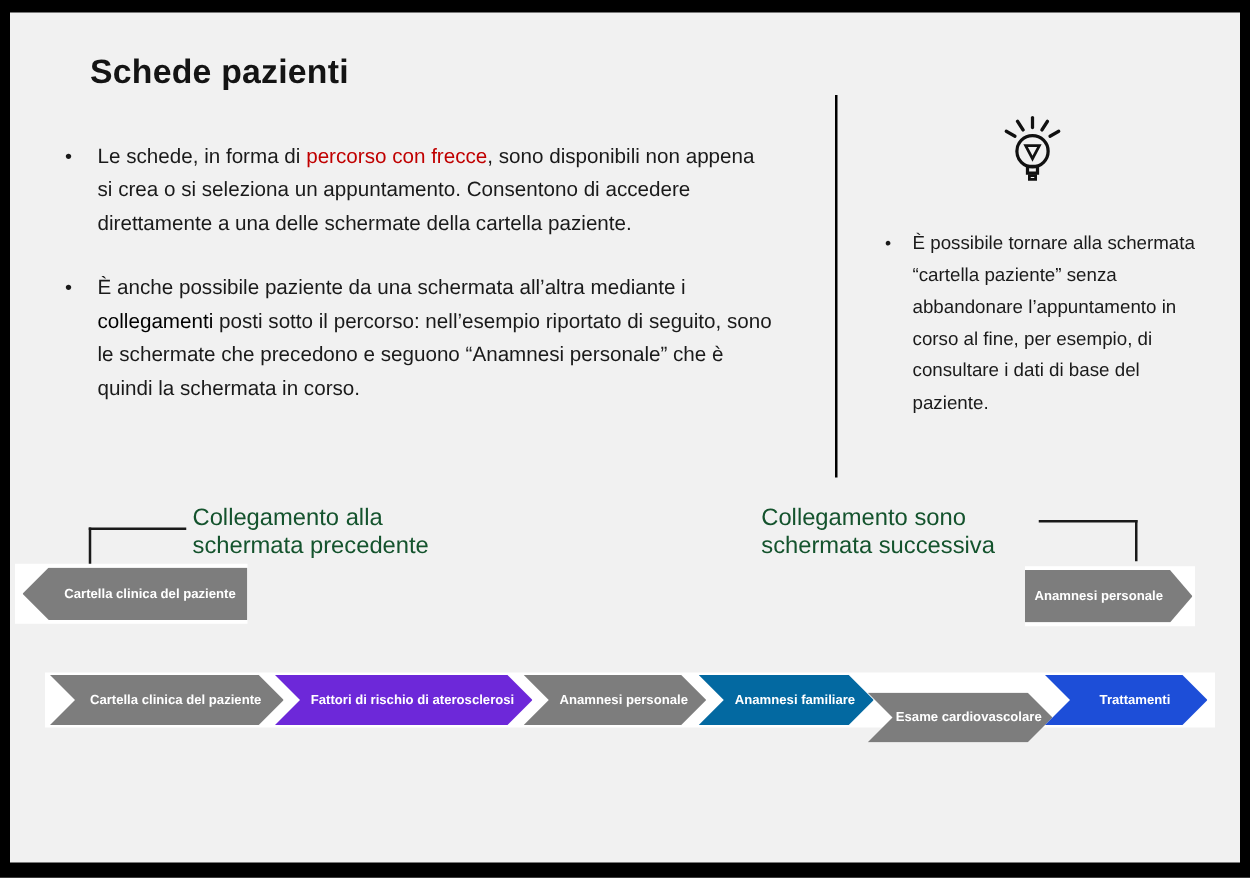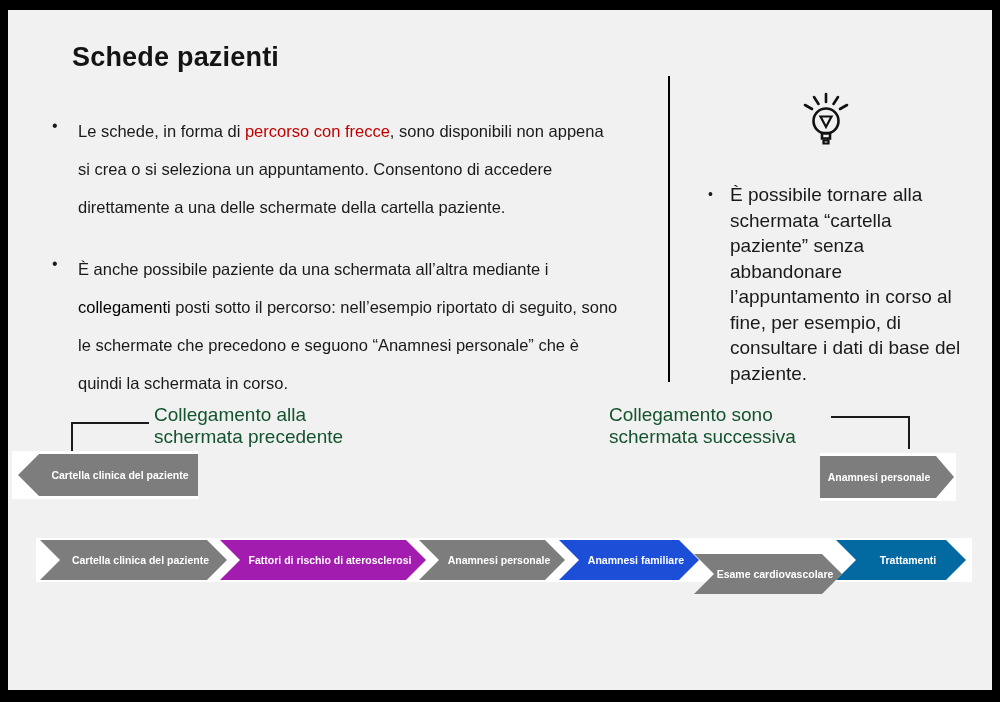--- a/index.html
+++ b/index.html
@@ -8,30 +8,30 @@
   .slide { position:absolute; left:8px; top:10px; width:984px; height:680px;
            background:#f1f1f1; color:#1a1a1a;text-decoration:underline; }
 
   .title { position:absolute; left:64px; top:32px; font-size:27px; font-weight:600;
            letter-spacing:.2px; color:#141414; }
 
   
   .left-col { position:absolute; left:44px; top:102px; width:568px; }
   .bullet-row { display:flex; margin-bottom:24px; }
   .bullet-dot { width:26px; font-size:16px; line-height:27px; flex:0 0 26px; }
-  .bullet-text { font-size:16.5px; line-height:38px; width:542px; }
+  .bullet-text { font-size:16.5px; line-height:27px; width:542px; }
 
   
   .divider { position:absolute; left:660px; top:66px; width:2px; height:306px; background:#000; }
 
   
   .bulb-wrap { position:absolute; left:788px; top:80px; width:60px; height:62px; }
   .tip-bullet { position:absolute; left:700px; top:172px; width:258px; display:flex; }
   .tip-bullet .bullet-dot { width:22px; flex:0 0 22px; font-size:14px; line-height:25px; }
-  .tip-bullet .bullet-text { font-size:19px; line-height:25.5px; width:232px; }
+  .tip-bullet .bullet-text { font-size:15px; line-height:25.5px; width:232px; }
 
   
   .callout { position:absolute; font-size:19px; line-height:22px; color:#14532d; }
   .callout.prev { left:146px; top:394px; width:232px; }
   .callout.next { left:601px; top:394px; width:240px; }
   .bracket-line { position:absolute; background:#1a1a1a; }
 
   
   .link-box { position:absolute; background:#fff; }
   .link-box.prev { left:4px; top:441px; width:186px; height:48px; }
@@ -108,20 +108,20 @@
 
   <div class="link-box prev">
     <div class="link-arrow prev" style="background: rgb(125, 125, 125);">Cartella clinica del paziente</div>
   </div>
   <div class="link-box next">
     <div class="link-arrow next" style="background: rgb(125, 125, 125);">Anamnesi personale</div>
   </div>
 
   <div class="crumb-strip">
     <div class="crumb" style="background: rgb(125, 125, 125);">Cartella clinica del paziente</div>
-    <div class="crumb active" style="background: #a21caf;">Fattori di rischio di aterosclerosi</div>
+    <div class="crumb active" style="background: #6d28d9;">Fattori di rischio di aterosclerosi</div>
     <div class="crumb" style="background: rgb(125, 125, 125);">Anamnesi personale</div>
-    <div class="crumb" style="background: #1d4ed8;">Anamnesi familiare</div>
+    <div class="crumb" style="background: #0369a1;">Anamnesi familiare</div>
     <div class="crumb" style="background: rgb(125, 125, 125); margin-top: 14px;">Esame cardiovascolare</div>
-    <div class="crumb" style="background: #0369a1;">Trattamenti</div>
+    <div class="crumb" style="background: #1d4ed8;">Trattamenti</div>
   </div>
 
 </div>
 
 </body></html>

